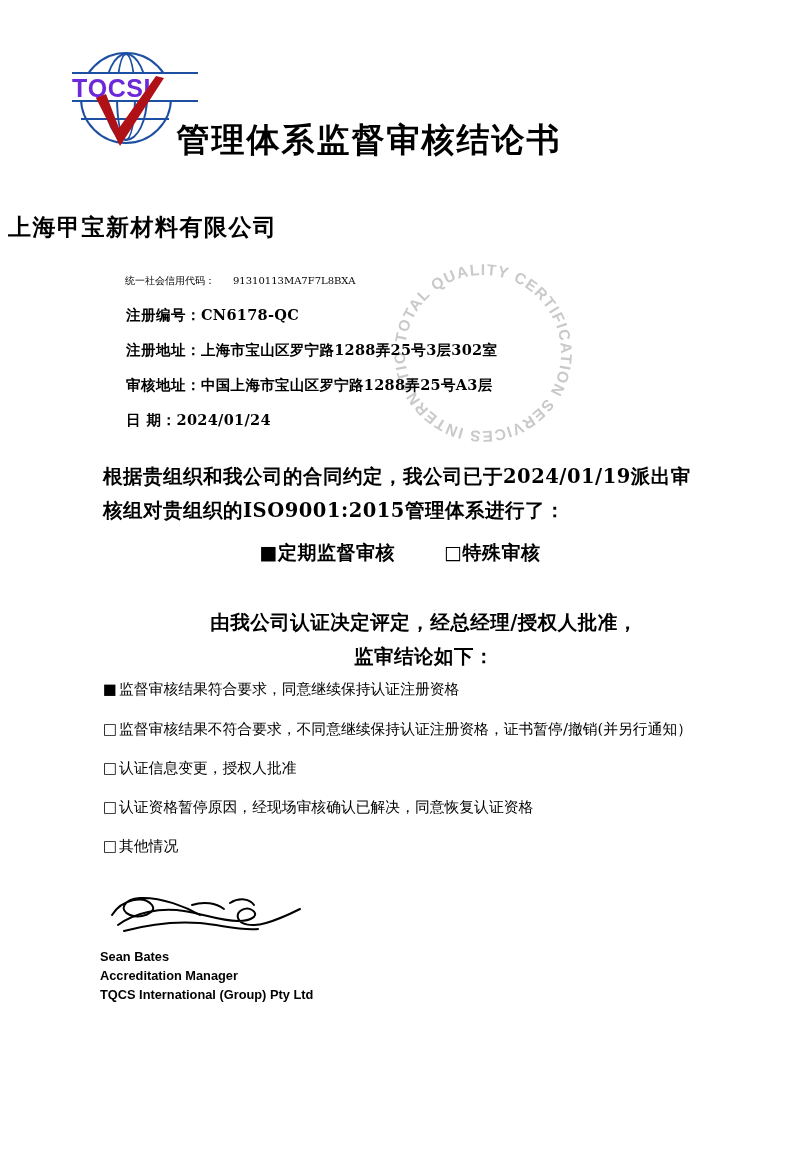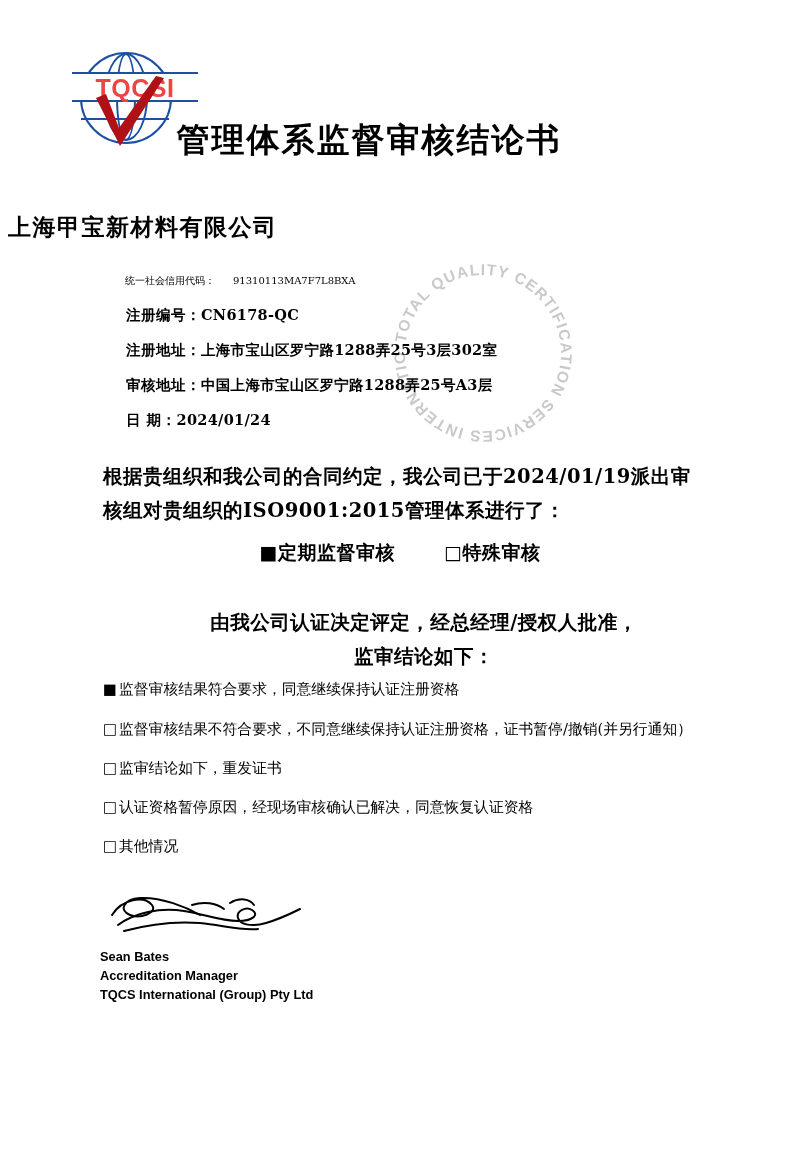--- a/index.html
+++ b/index.html
@@ -70,26 +70,26 @@
     border-bottom: 2.5px solid #1d4fa3;
     box-sizing: border-box;
   }
   .logo-text {
     position: absolute;
     left: 0;
     top: 0;
     width: 126px;
     height: 30px;
     line-height: 28px;
-    text-align: center;
+    text-align: left;
     font-family: "Liberation Sans", sans-serif;
     font-weight: bold;
     font-size: 25px;
     letter-spacing: 0.5px;
-    color: #ef4444;
+    color: #6d28d9;
   }
   .logo-check {
     position: absolute;
     left: 18px;
     top: 30px;
     width: 80px;
     height: 74px;
   }
   .logo-check svg { display: block; }
 
@@ -325,21 +325,21 @@
 </div>
 
 <div class="conclusions">
   <div class="conc-item">
     <span class="box">■</span><span>监督审核结果符合要求，同意继续保持认证注册资格</span>
   </div>
   <div class="conc-item wrap2">
     <span class="box">□</span><span>监督审核结果不符合要求，不同意继续保持认证注册资格，证书暂停/撤销(并另行通知）</span>
   </div>
   <div class="conc-item">
-    <span class="box">□</span><span>监审结论如下，重发证书</span>
+    <span class="box">□</span><span>认证信息变更，授权人批准</span>
   </div>
   <div class="conc-item">
     <span class="box">□</span><span>认证资格暂停原因，经现场审核确认已解决，同意恢复认证资格</span>
   </div>
   <div class="conc-item">
     <span class="box">□</span><span>其他情况</span>
   </div>
 </div>
 
 <div class="sig-wrap">

